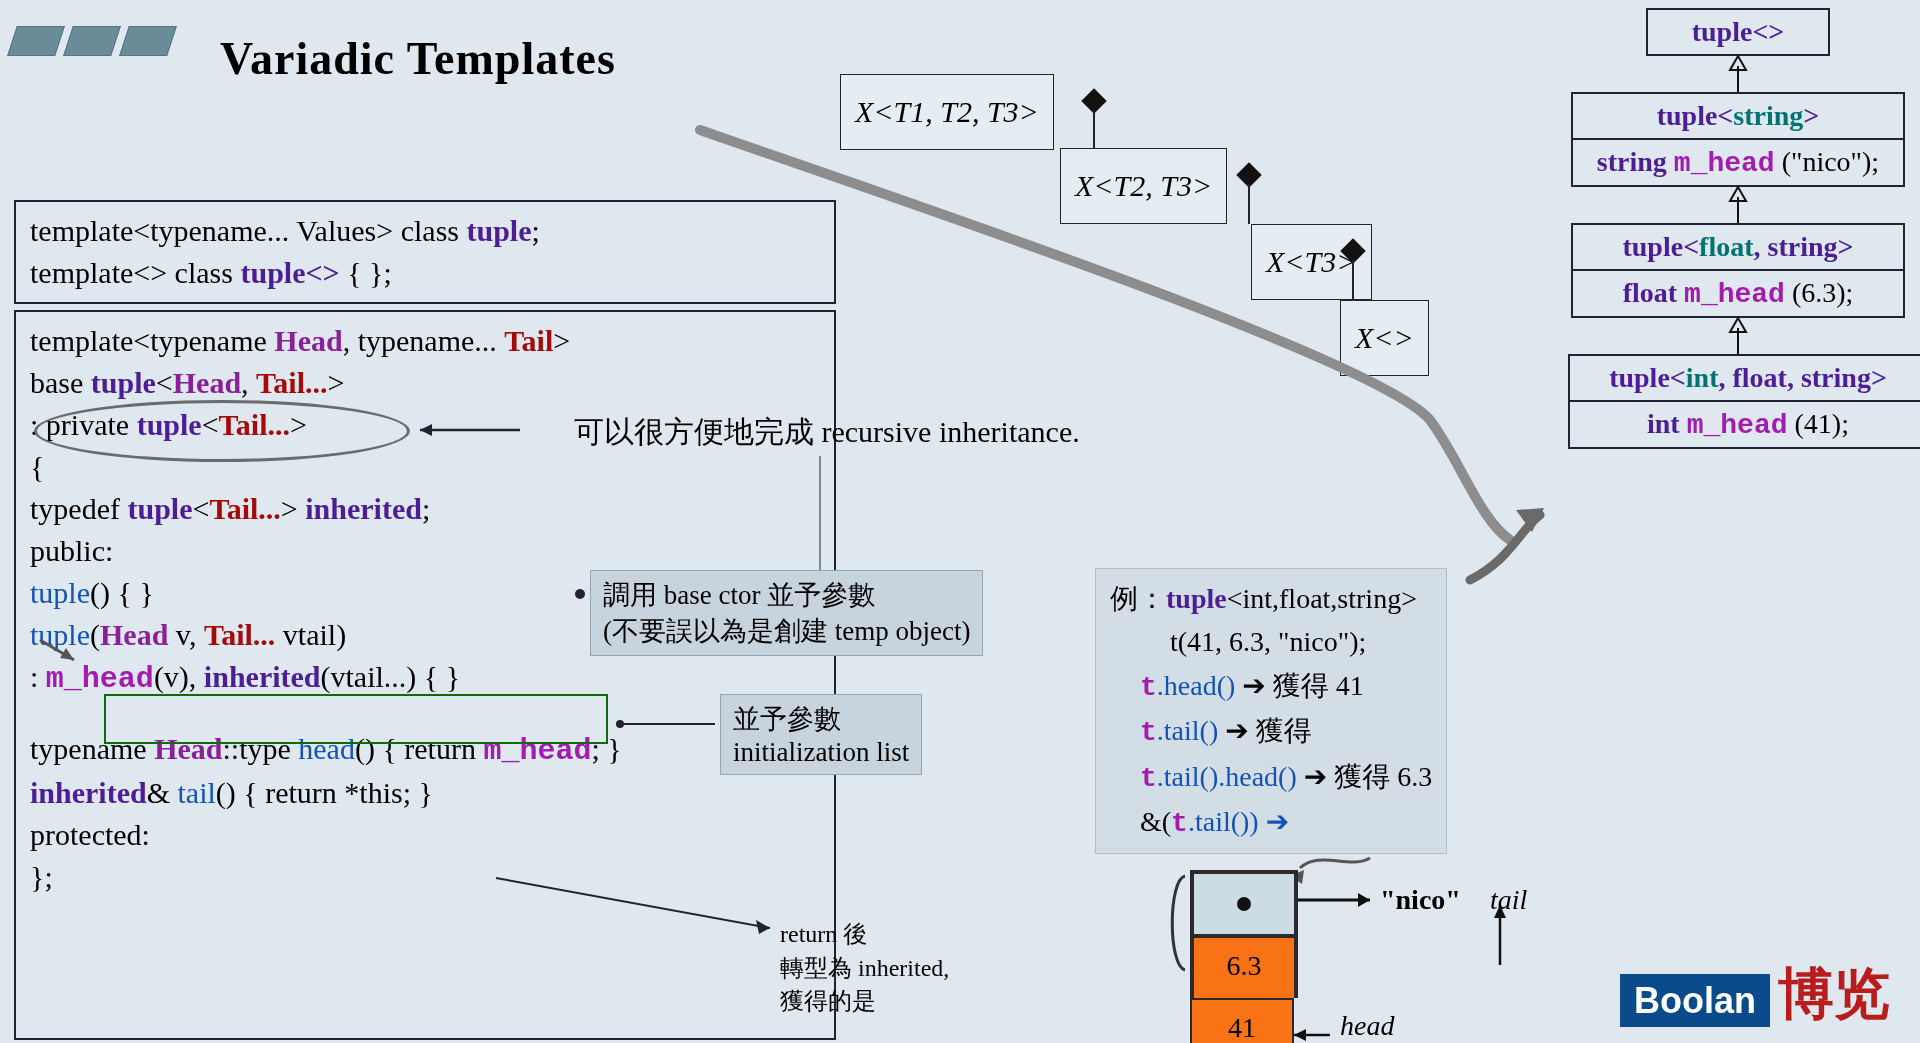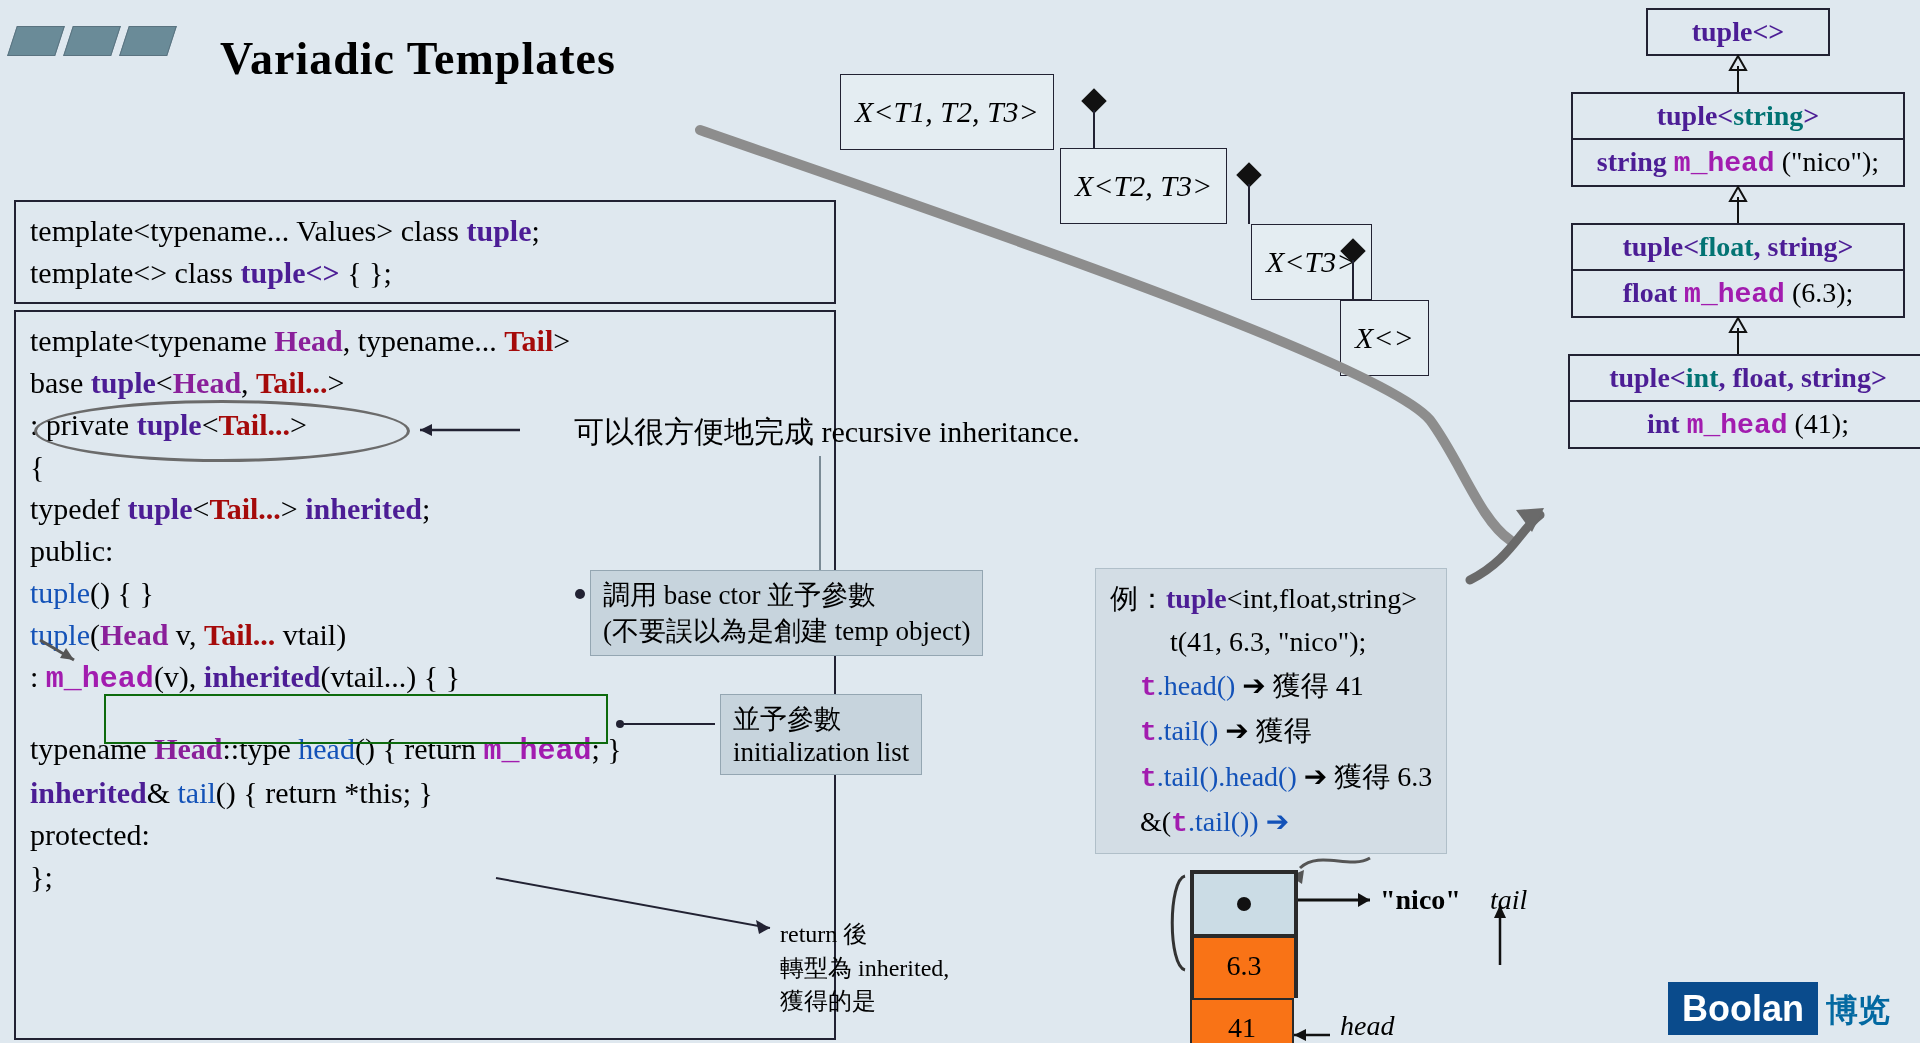--- a/index.html
+++ b/index.html
@@ -40,21 +40,21 @@
   .stack { position:absolute; left:1190px; top:870px; }
   .stack-row { border:4px solid #2a2a2a; width:100px; height:60px; text-align:center; font-size:28px; line-height:56px; background:#f97316;}
   .stack-top { border-bottom:none; background:#cbdce5; display:flex; align-items:center; justify-content:center;}
   .stack-top .dot{ width:14px; height:14px; background:#111; border-radius:50%;}
   .stack-mid { border-bottom:none;}
 
   .example { position:absolute; left:1095px; top:568px; background:#d3dde5; border:1px solid #b0bfc9; padding:8px 14px; font-size:28px; line-height:1.55;}
 
   .logo { position:absolute; right:30px; bottom:10px; }
   .logo .boolan { background:#0a4b8c; color:#fff; font-family:Arial,sans-serif; font-weight:bold; padding:6px 14px; font-size:36px;}
-  .logo .cn { color:#0369a1; font-size:32px; font-weight:bold; margin-left:8px; font-family:"KaiTi","STKaiti",serif;}
+  .logo .cn { color:#b91c1c; font-size:56px; font-weight:bold; margin-left:8px; font-family:"KaiTi","STKaiti",serif;}
 
   .oval { position:absolute; border:3px solid #6b6b6b; border-radius:50%; background:transparent;}
   .greenrect { position:absolute; border:2px solid #0d6a0d; background:transparent;}
 
   svg.overlay { position:absolute; left:0; top:0; pointer-events:none;}
 </style>
 </head>
 <body>
 
 <div class="title-bars">

